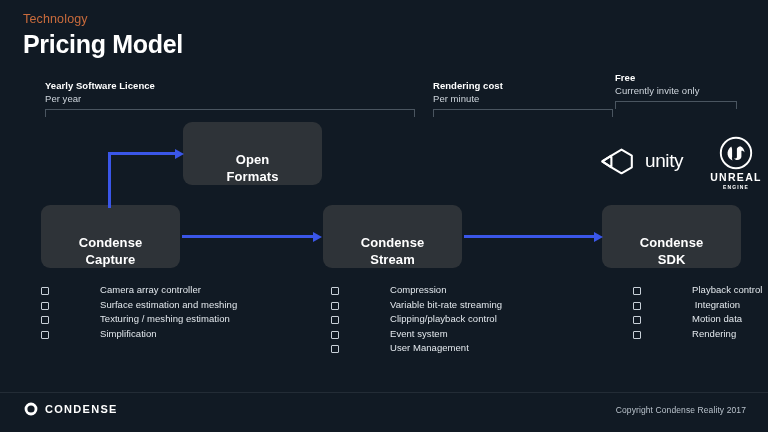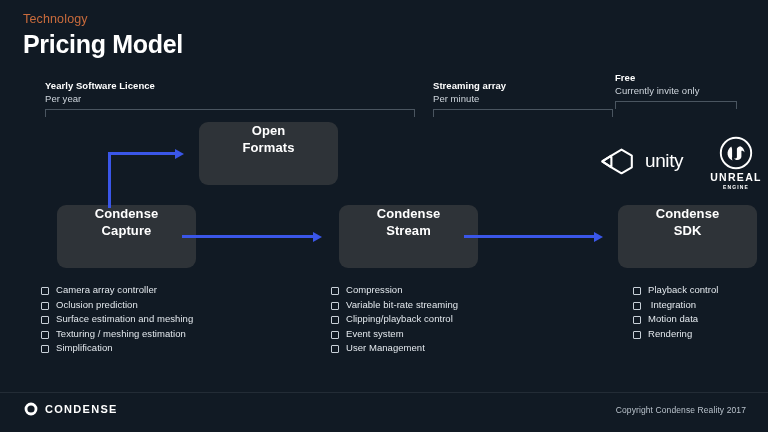--- a/index.html
+++ b/index.html
@@ -30,36 +30,36 @@
   .bracket{
     border-top:1px solid #4a5560;
     border-left:1px solid #4a5560;
     border-right:1px solid #4a5560;
     height:8px;margin-top:4px;box-sizing:border-box;
   }
 
   
   .node{
     position:absolute;background:#2e3338;border-radius:9px;
-    display:flex;align-items:flex-start;justify-content:center;text-align:center;
-    font-size:13px;font-weight:700;line-height:17px;color:#ffffff;letter-spacing:.1px;margin-left:16px;
+    display:flex;align-items:flex-end;justify-content:center;text-align:center;
+    font-size:13px;font-weight:700;line-height:17px;color:#ffffff;letter-spacing:.1px;
   }
 
   
   .arrow{position:absolute;}
   .a-line{position:absolute;background:#3a56e8;}
   .a-head{position:absolute;width:0;height:0;}
   .a-head.right{
     border-top:5px solid transparent;border-bottom:5px solid transparent;
     border-left:9px solid #3a56e8;
   }
 
   
   .blist{position:absolute;}
-  .brow{display:flex;align-items:flex-end;margin-bottom:3.5px;}
+  .brow{display:flex;align-items:flex-end;margin-bottom:3.5px;gap:44px;}
   .bsq{
     width:6px;height:6px;border:1.3px solid #c8d0d8;border-radius:1px;
     margin-top:3px;margin-right:7px;flex:0 0 auto;box-sizing:content-box;
   }
   .btxt{font-size:9.5px;color:#e3e8ed;line-height:11px;letter-spacing:.05px;white-space:pre;}
 
   
   .logos{position:absolute;left:600px;top:136px;width:160px;height:58px;}
   .unity{position:absolute;left:0px;top:10px;display:flex;align-items:center;}
   .unity .word{font-size:19px;font-weight:400;color:#ffffff;letter-spacing:-.4px;margin-left:11px;}
@@ -84,21 +84,21 @@
   <div class="eyebrow">Technology</div>
   <div class="title">Pricing Model</div>
 
   <div class="section" style="left:45px;top:80px;width:370px;">
     <div class="sec-head">Yearly Software Licence</div>
     <div class="sec-sub">Per year</div>
     <div class="bracket"></div>
   </div>
 
   <div class="section" style="left:433px;top:80px;width:180px;">
-    <div class="sec-head">Streaming array</div>
+    <div class="sec-head">Rendering cost</div>
     <div class="sec-sub">Per minute</div>
     <div class="bracket"></div>
   </div>
 
   <div class="section" style="left:615px;top:72px;width:122px;">
     <div class="sec-head">Free</div>
     <div class="sec-sub">Currently invite only</div>
     <div class="bracket"></div>
   </div>
 
@@ -135,24 +135,20 @@
 
   <div class="arrow">
     <div class="a-line" style="left:464px;top:235px;width:131px;height:3px;"></div>
     <div class="a-head right" style="left:594px;top:231.5px;"></div>
   </div>
 
   <div class="blist" id="list-capture" style="left:41px;top:284px;width:250px;">
       <div class="brow">
         <span class="bsq"></span>
         <span class="btxt">Camera array controller</span>
-      </div>
-      <div class="brow">
-        <span class="bsq"></span>
-        <span class="btxt">Oclusion prediction</span>
       </div>
       <div class="brow">
         <span class="bsq"></span>
         <span class="btxt">Surface estimation and meshing</span>
       </div>
       <div class="brow">
         <span class="bsq"></span>
         <span class="btxt">Texturing / meshing estimation</span>
       </div>
       <div class="brow">

